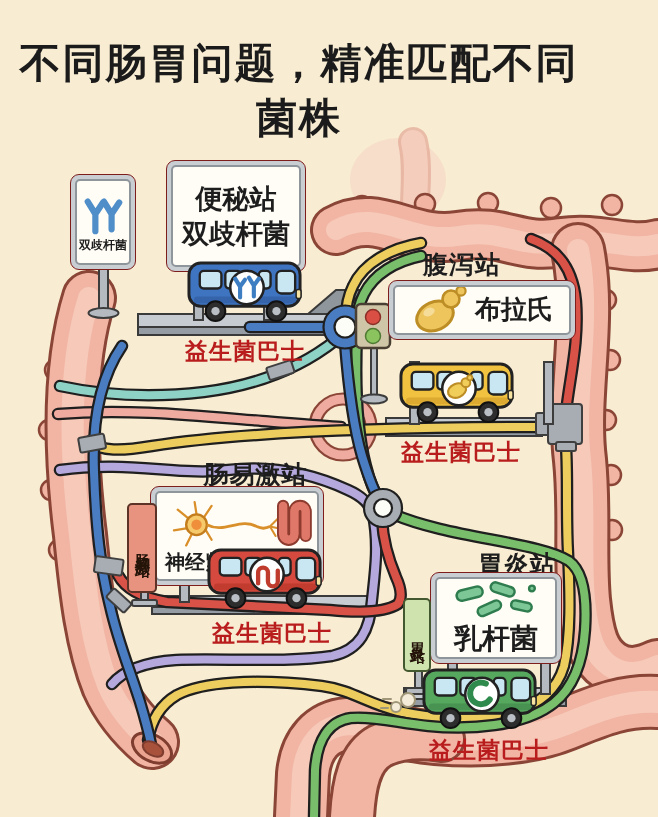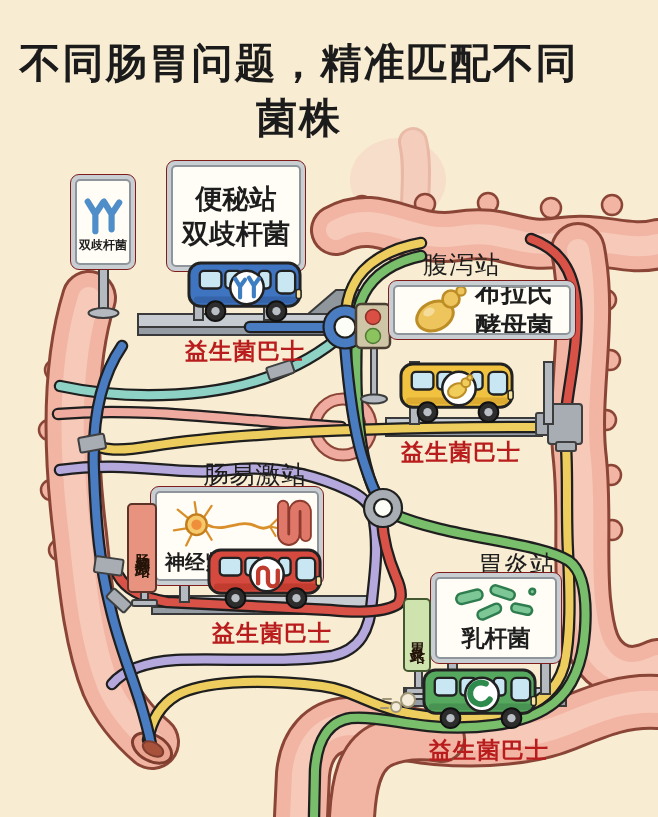--- a/index.html
+++ b/index.html
@@ -1,21 +1,21 @@
 <!DOCTYPE html>
 <html><head>
 <meta charset="utf-8">
 <style>
   html,body{margin:0;padding:0;}
   body{font-family:"DejaVu Sans",sans-serif;}
   #stage{position:relative;width:658px;height:817px;background:#f8ecd2;overflow:hidden;}
   .abs{position:absolute;}
   #page-title{top:36px;left:0;width:598px;text-align:center;font-size:41px;font-weight:900;
     color:#1b1b1b;letter-spacing:2px;}
-  .station-label{font-size:25px;font-weight:400;color:#1d1d1d;text-align:center;letter-spacing:1px;}
+  .station-label{font-size:25px;font-weight:700;color:#1d1d1d;text-align:center;letter-spacing:1px;}
   .bus-label{font-size:23px;font-weight:900;color:#b91c1c;text-align:center;letter-spacing:1px;}
   .board{background:#c9ced3;border:1px solid #7f1d1d;border-radius:9px;padding:4px;box-sizing:border-box;}
   .board-face{background:#fffdf6;border:2px solid #8e959b;border-radius:5px;width:100%;height:100%;
     box-sizing:border-box;display:flex;align-items:center;justify-content:center;overflow:hidden;}
   .board-text{font-weight:900;font-size:26px;line-height:1.3;text-align:center;color:#1d1d1d;}
   .side-cap{font-size:12px;font-weight:900;color:#1d1d1d;white-space:nowrap;}
   .vsign{border-radius:5px;display:flex;align-items:center;justify-content:center;box-sizing:border-box;}
   .vsign span{writing-mode:vertical-rl;text-orientation:upright;font-weight:900;color:#241409;
     font-size:15px;letter-spacing:3px;line-height:1;}
   .vsign-ibs{background:#e8937f;border:2.5px solid #5d3328;}
@@ -246,21 +246,20 @@
   <div class="abs board" style="left:388px;top:280px;width:188px;height:60px;">
     <div class="board-face row">
       <svg width="58" height="56" viewBox="0 0 58 56">
         <ellipse cx="24" cy="34" rx="19" ry="14" transform="rotate(-24 24 34)" fill="#eec45c" stroke="#bd8d26" stroke-width="3"></ellipse>
         <circle cx="40" cy="17" r="8.5" fill="#eec45c" stroke="#bd8d26" stroke-width="2.6"></circle>
         <circle cx="50" cy="9" r="4.6" fill="#eec45c" stroke="#bd8d26" stroke-width="2.2"></circle>
         <ellipse cx="18" cy="30" rx="6" ry="4" transform="rotate(-24 18 30)" fill="#f6dfa0" opacity="0.9"></ellipse>
       </svg>
       <div class="board-text" style="font-size:26px;">
         <div>布拉氏</div>
-        <div>酵母菌</div>
       </div>
     </div>
   </div>
 
   <svg class="abs" style="left:398px;top:357px;" width="118" height="69" viewBox="0 0 120 70">
     <rect x="3" y="7" width="113" height="44" rx="12" fill="#f0c23f" stroke="#222" stroke-width="3"></rect>
     <rect x="8" y="41" width="104" height="7" rx="3.5" fill="#d09a28" opacity="0.6"></rect>
     <rect x="14" y="15" width="22" height="18" rx="4" fill="#c9e7f2" stroke="#222" stroke-width="2.4"></rect>
     <rect x="40" y="15" width="16" height="18" rx="4" fill="#c9e7f2" stroke="#222" stroke-width="2.4"></rect>
     <rect x="74" y="15" width="12" height="18" rx="4" fill="#c9e7f2" stroke="#222" stroke-width="2.4"></rect>
@@ -324,21 +323,21 @@
     <div class="board-face col">
       <svg width="100" height="42" viewBox="0 0 100 44">
         <g fill="#7cc795" stroke="#2f7d4f" stroke-width="2.6">
           <rect x="8" y="10" width="28" height="11" rx="5.5" transform="rotate(-14 22 15)"></rect>
           <rect x="44" y="6" width="26" height="10" rx="5" transform="rotate(18 57 11)"></rect>
           <rect x="30" y="26" width="26" height="10" rx="5" transform="rotate(-24 43 31)"></rect>
           <rect x="66" y="24" width="22" height="9" rx="4.5" transform="rotate(12 77 28)"></rect>
           <circle cx="88" cy="10" r="3"></circle>
         </g>
       </svg>
-      <div class="board-text" style="font-size:23px;">乳杆菌</div>
+      <div class="board-text" style="font-size:28px;">乳杆菌</div>
     </div>
   </div>
   <div class="abs vsign vsign-gas" style="left:403px;top:598px;width:28px;height:74px;">
     <span>胃炎站</span>
   </div>
 
   <svg class="abs" style="left:421px;top:663px;" width="118" height="69" viewBox="0 0 120 70">
     <rect x="3" y="7" width="113" height="44" rx="12" fill="#57a85f" stroke="#222" stroke-width="3"></rect>
     <rect x="8" y="41" width="104" height="7" rx="3.5" fill="#3d8648" opacity="0.6"></rect>
     <rect x="14" y="15" width="22" height="18" rx="4" fill="#c9e7f2" stroke="#222" stroke-width="2.4"></rect>

